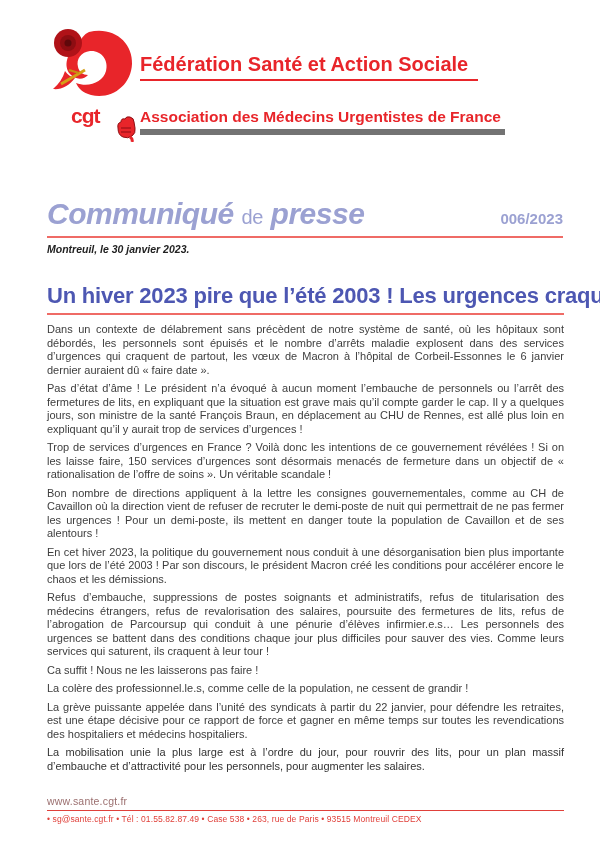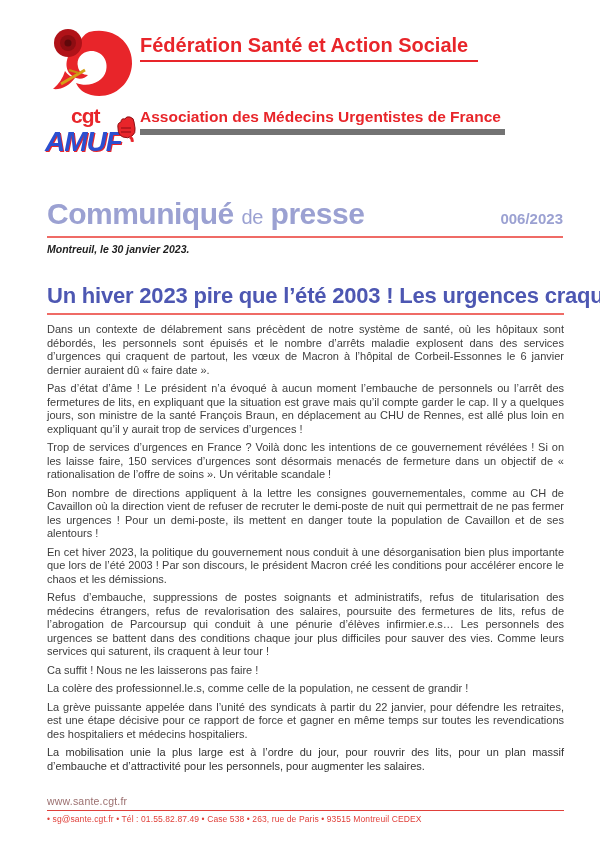--- a/index.html
+++ b/index.html
@@ -20,38 +20,38 @@
   .amuf { position:absolute; left:0px; top:100px; width:110px; height:36px; }
   .amuf-text {
     font-size:28px; font-weight:bold; color:#2b4fd0; letter-spacing:-1px;
     text-shadow:1px 1px 0 #e8252a;
     font-style:italic;
   }
   .amuf-fist { position:absolute; left:68px; top:-10px; }
 
   
   .org-title-1 {
-    position:absolute; left:140px; top:34px;
+    position:absolute; left:140px; top:53px;
     font-size:20px; font-weight:bold; color:#e8252a;
     border-bottom:2px solid #e8252a; padding-bottom:3px; padding-right:10px;
   }
   .org-title-2 {
     position:absolute; left:140px; top:108px;
     font-size:15.5px; font-weight:bold; color:#e8252a;
     border-bottom:6px solid #737373; padding-bottom:3px; padding-right:4px;
   }
 
   
   .masthead {
     position:absolute; left:47px; top:197px; width:516px;
     border-bottom:2px solid #ef6b66; padding-bottom:5px;
   }
   .masthead-row { display:flex; align-items:flex-end; justify-content:space-between; }
   .ml-title { color:#9ba1d2; font-size:30px; letter-spacing:-0.5px; white-space:nowrap; }
-  .ml-bold { font-weight:bold; }
+  .ml-bold { font-weight:bold; font-style:italic; }
   .ml-light { font-weight:normal; font-size:20px; }
   .ml-ref { color:#9ba1d2; font-size:15px; font-weight:bold; padding-bottom:4px; }
   .dateline {
     position:absolute; left:47px; top:243px;
     font-size:10.5px; font-weight:bold; font-style:italic; color:#222222;
   }
 
   
   .content { position:absolute; left:47px; top:283px; width:517px; }
   .headline {
@@ -91,21 +91,20 @@
 
       <path d="M40,44 L16,58" stroke="#d4a017" stroke-width="3" fill="none"></path>
       <path d="M34,47 L24,44" stroke="#c89010" stroke-width="2" fill="none"></path>
 
       <circle cx="23" cy="17" r="14" fill="#b01218"></circle>
       <circle cx="23" cy="17" r="8" fill="#8e0d12"></circle>
       <circle cx="23" cy="17" r="3.5" fill="#5f080b"></circle>
     </svg>
     <div class="cgt-text">cgt</div>
     <div class="amuf">
-      <span class="amuf-text">AMUF</span>
       <svg class="amuf-fist" width="24" height="26" viewBox="0 0 24 26">
         <path d="M5,12 q-1,-5 3,-6 q0,-4 4,-3 q1,-3 5,-2 q4,1 4,5 l1,6 q1,5 -3,8 q-4,3 -9,1 q-5,-2 -5,-9 Z" fill="#e8252a" stroke="#8e0d12" stroke-width="1"></path>
         <path d="M8,12 h10 M8,16 h10" stroke="#8e0d12" stroke-width="1" fill="none"></path>
         <path d="M17,21 q3,2 2,5" stroke="#e8252a" stroke-width="3" fill="none"></path>
       </svg>
     </div>
   </div>
 
   <div class="org-title-1">Fédération Santé et Action Sociale</div>
   <div class="org-title-2">Association des Médecins Urgentistes de France</div>

